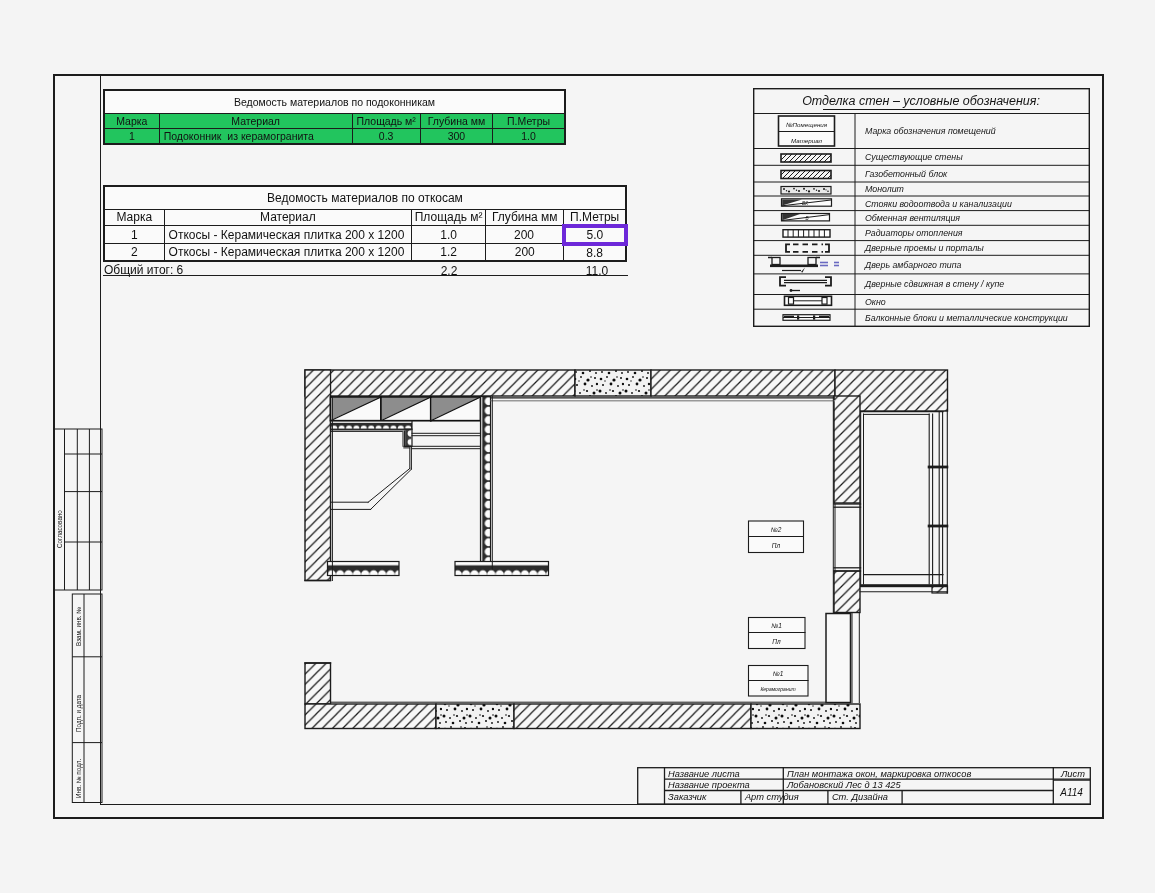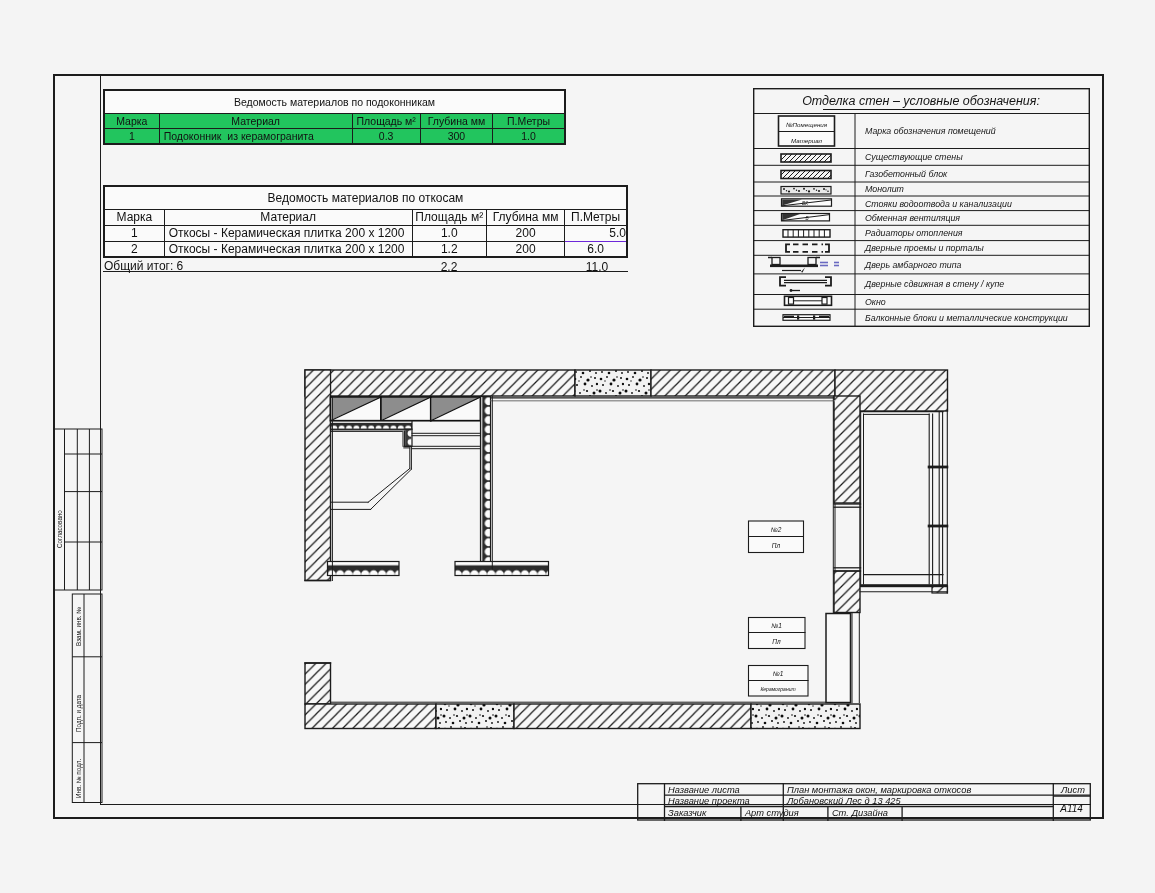--- a/index.html
+++ b/index.html
@@ -69,28 +69,28 @@
    <td style="border:1px solid #1c1c1c;text-align:center;">Материал</td>
    <td style="border:1px solid #1c1c1c;text-align:center;">Площадь м²</td>
    <td style="border:1px solid #1c1c1c;text-align:center;">Глубина мм</td>
    <td style="border:1px solid #1c1c1c;text-align:center;">П.Метры</td>
   </tr>
   <tr>
    <td style="border:1px solid #1c1c1c;height:14.5px;text-align:center;">1</td>
    <td style="border:1px solid #1c1c1c;padding-left:4px;">Откосы - Керамическая плитка 200 х 1200</td>
    <td style="border:1px solid #1c1c1c;text-align:center;">1.0</td>
    <td style="border:1px solid #1c1c1c;text-align:center;">200</td>
-   <td style="border:1px solid #6d28d9;text-align:right;margin-top:40px;">5.0</td>
+   <td style="border:4px solid #6d28d9;text-align:center;margin-top:40px;">5.0</td>
   </tr>
   <tr>
    <td style="border:1px solid #1c1c1c;height:14px;text-align:center;">2</td>
    <td style="border:1px solid #1c1c1c;padding-left:4px;">Откосы - Керамическая плитка 200 х 1200</td>
    <td style="border:1px solid #1c1c1c;text-align:center;">1.2</td>
    <td style="border:1px solid #1c1c1c;text-align:center;">200</td>
-   <td style="border:1px solid #1c1c1c;text-align:center;">6.0</td>
+   <td style="border:1px solid #1c1c1c;text-align:center;">8.8</td>
   </tr>
  </tbody>
     </table>
 
  <div style="position:relative;height:13px;border-bottom:1px solid #1c1c1c;">
   <span style="position:absolute;left:1px;top:1.5px;">Общий итог: 6</span>
   <span style="position:absolute;left:309px;width:74px;top:2px;text-align:center;">2.2</span>
   <span style="position:absolute;left:463px;width:62px;top:2px;text-align:center;">11.0</span>
  </div>
 </div>
@@ -474,21 +474,21 @@
 </g>
 <g font-family="Liberation Sans, sans-serif" font-size="6.3" fill="#111">
 <text transform="translate(16.5,128) rotate(-90)">Согласовано</text>
 <text transform="translate(36,226) rotate(-90)">Взам. инв. №</text>
 <text transform="translate(36,312) rotate(-90)">Подп. и дата</text>
 <text transform="translate(36,378) rotate(-90)">Инв. № подл.</text>
 </g>
 </svg>
 </div>
 
-<div class="abs" id="titleblock" style="left:637px;top:767px;width:454px;height:38px;margin-top:16px;">
+<div class="abs" id="titleblock" style="left:637px;top:767px;width:454px;height:38px;">
 <svg width="454" height="38" viewBox="0 0 454 38" xmlns="http://www.w3.org/2000/svg">
 <g stroke="#1c1c1c" stroke-width="1.3" fill="none">
 <rect x="0.7" y="0.7" width="452.6" height="36.3"></rect>
 <line x1="27.5" y1="0" x2="27.5" y2="38"></line>
 <line x1="146.3" y1="0" x2="146.3" y2="38"></line>
 <line x1="416.3" y1="0" x2="416.3" y2="38"></line>
 <line x1="27.5" y1="12.1" x2="453" y2="12.1"></line>
 <line x1="27.5" y1="23.5" x2="416.3" y2="23.5"></line>
 <line x1="416.3" y1="13.1" x2="453" y2="13.1"></line>
 <line x1="103.9" y1="23.5" x2="103.9" y2="38"></line>

